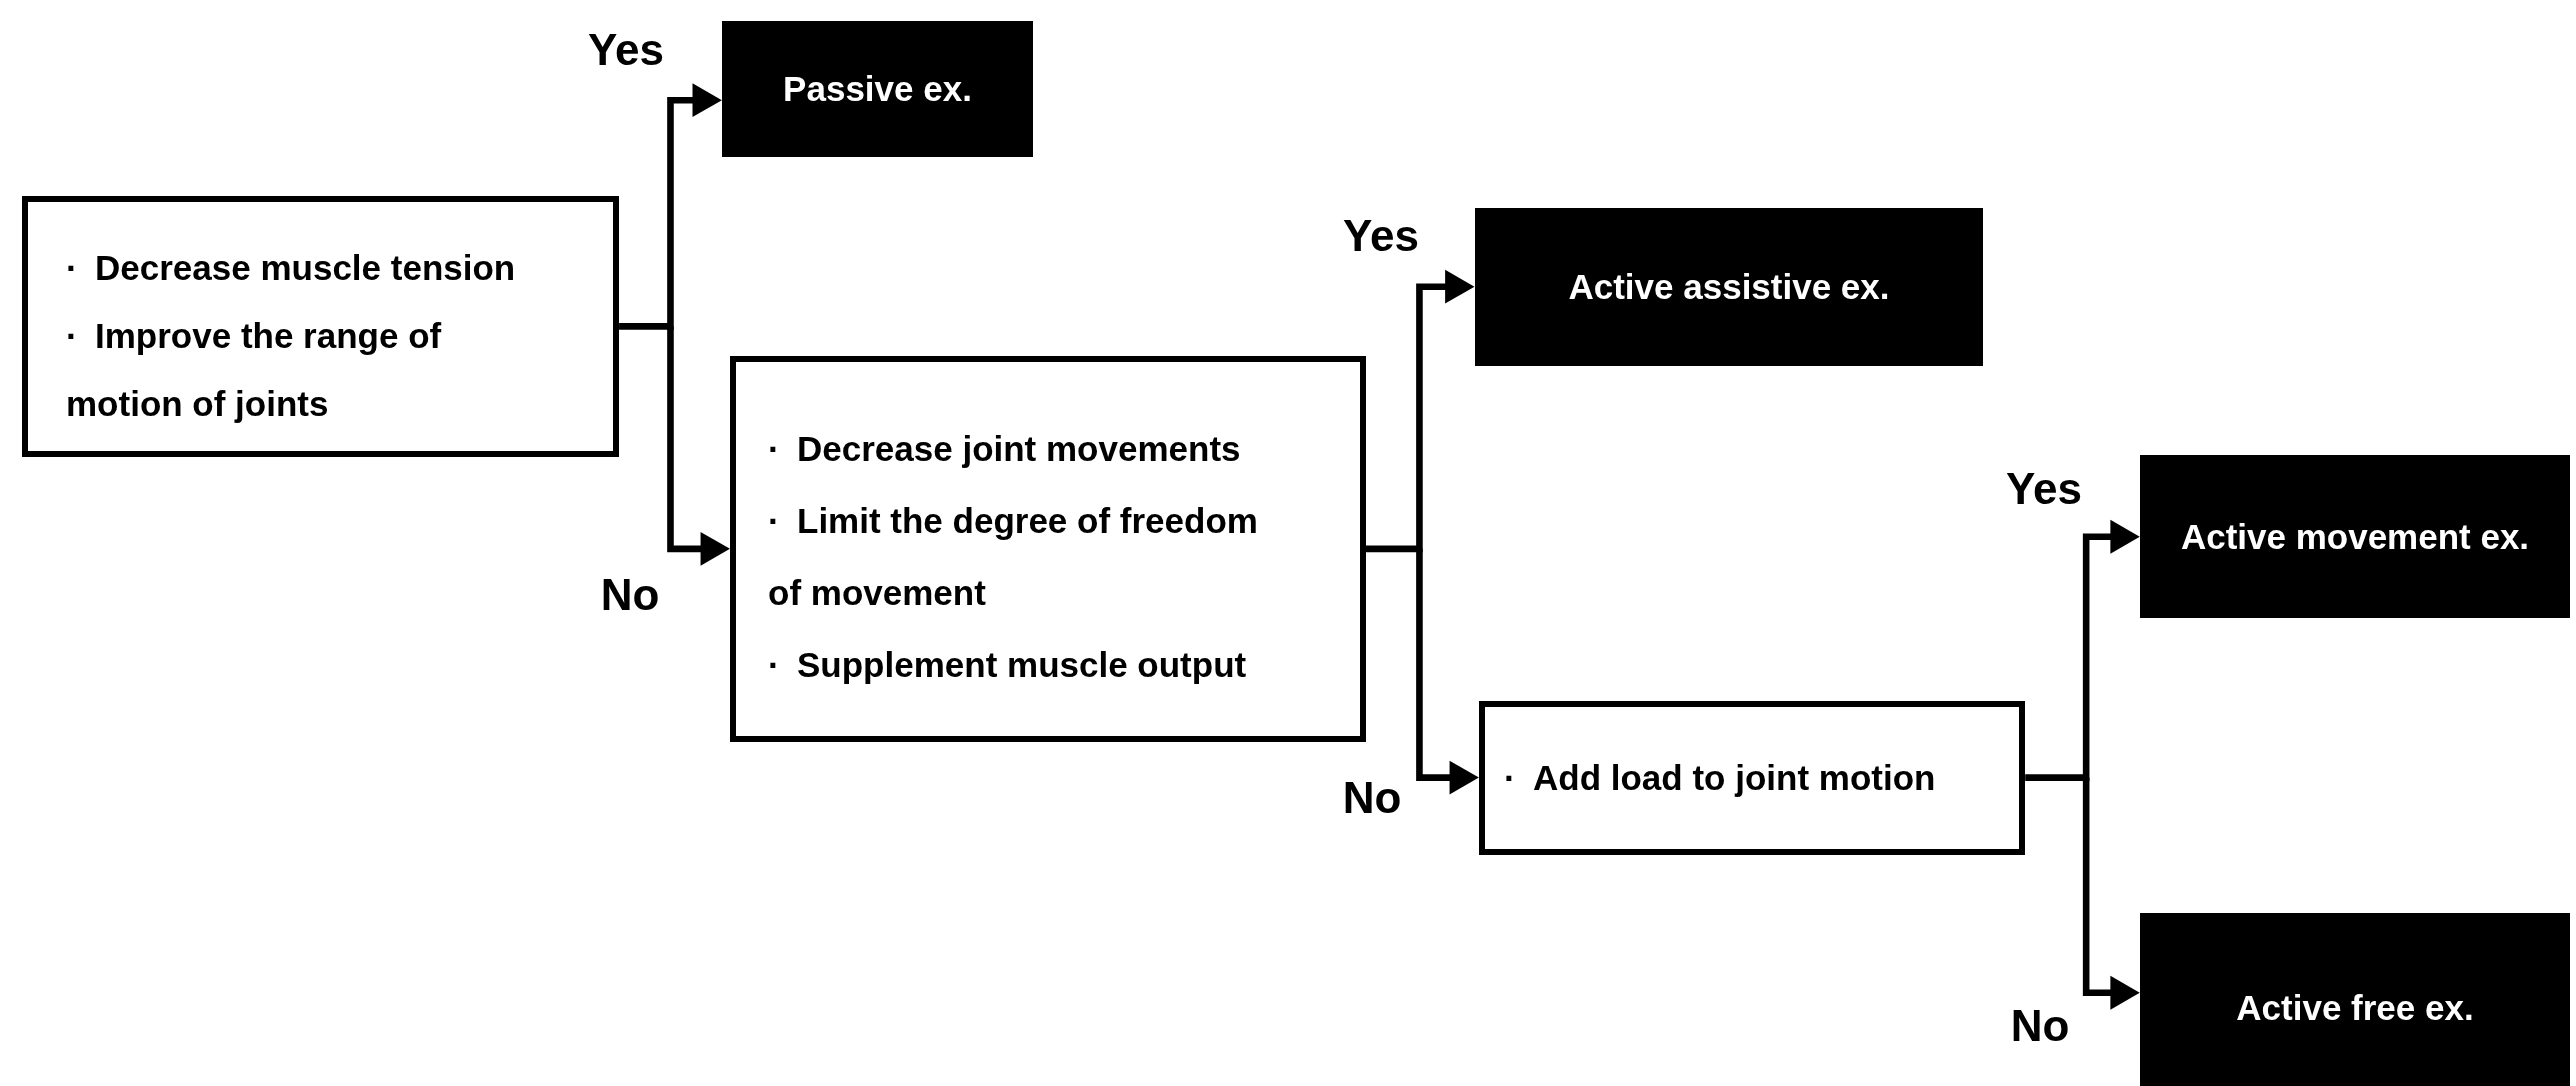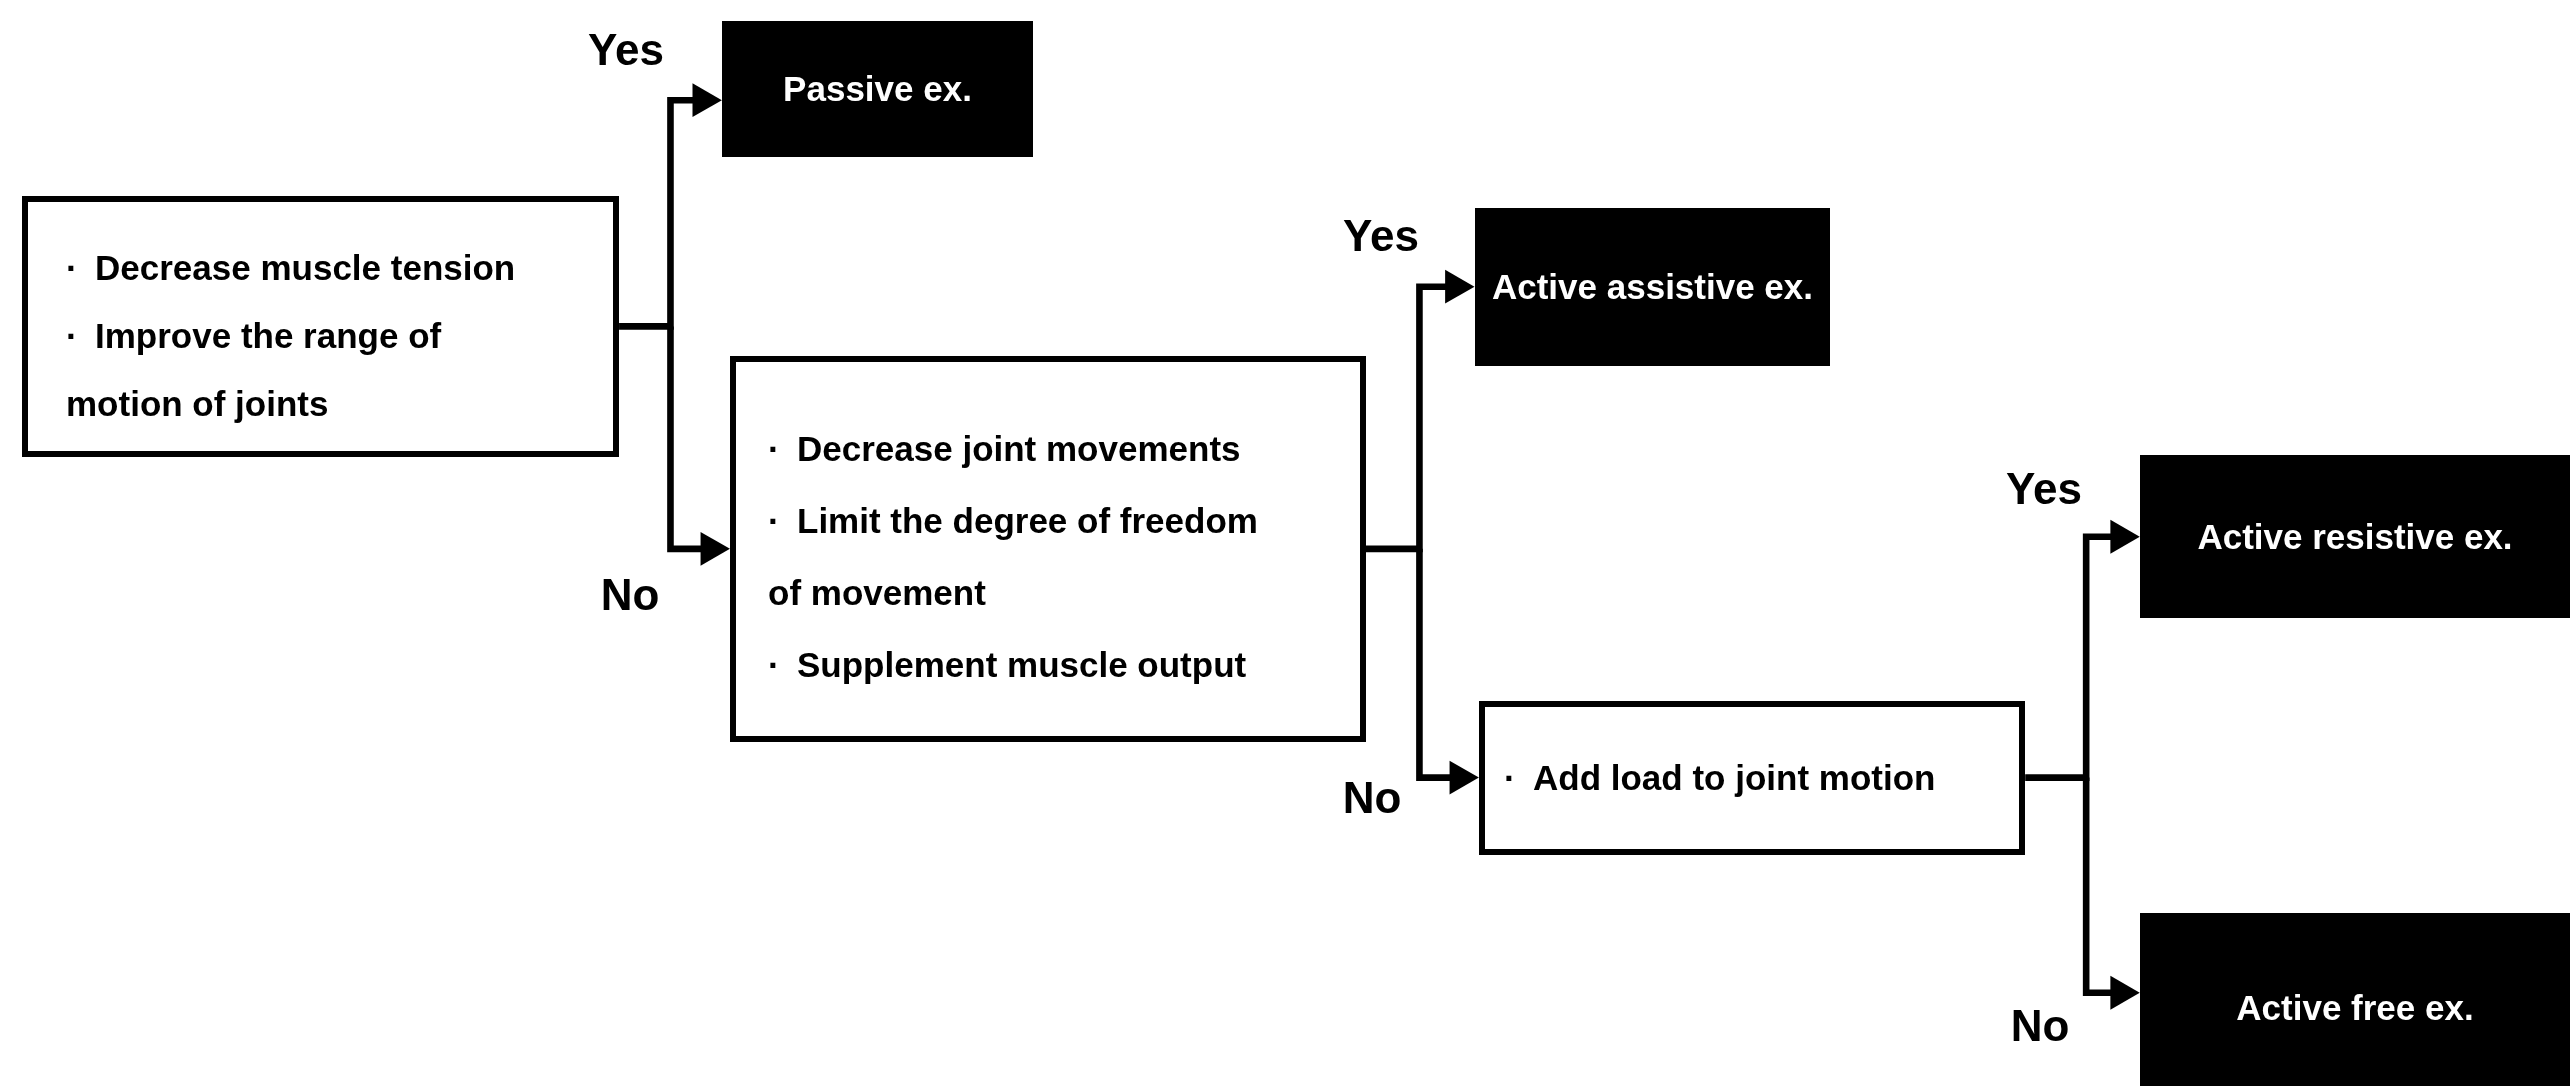--- a/index.html
+++ b/index.html
@@ -60,21 +60,21 @@
     background:var(--outcome-fill);
     color:var(--outcome-text);
     display:flex;
     align-items:center;
     justify-content:center;
     font-size:35px;
     white-space:nowrap;
     text-align:center;
   }
   .passive{left:722px;top:20.6px;width:311px;height:136px;}
-  .assistive{left:1475px;top:208px;width:355px;height:158px;}
+  .assistive{left:1475px;top:208px;width:508px;height:158px;}
   .resistive{left:2140px;top:455px;width:430px;height:163px;}
   .free{left:2140px;top:913px;width:430px;height:189px;}
 
   .branch-label{
     position:absolute;
     transform:translate(-50%,-50%);
     font-size:44px;
     color:var(--ink);
     white-space:nowrap;
   }
@@ -147,21 +147,21 @@
     </div>
   </div>
 
   <div class="bbox passive">
     <span>Passive ex.</span>
   </div>
   <div class="bbox assistive">
     <span>Active assistive ex.</span>
   </div>
   <div class="bbox resistive">
-    <span>Active resistive ex.</span>
+    <span>Active movement ex.</span>
   </div>
   <div class="bbox free">
     <span>Active free ex.</span>
   </div>
 
   <div class="branch-label yes1">Yes</div>
   <div class="branch-label no1">No</div>
   <div class="branch-label yes2">Yes</div>
   <div class="branch-label no2">No</div>
   <div class="branch-label yes3">Yes</div>

